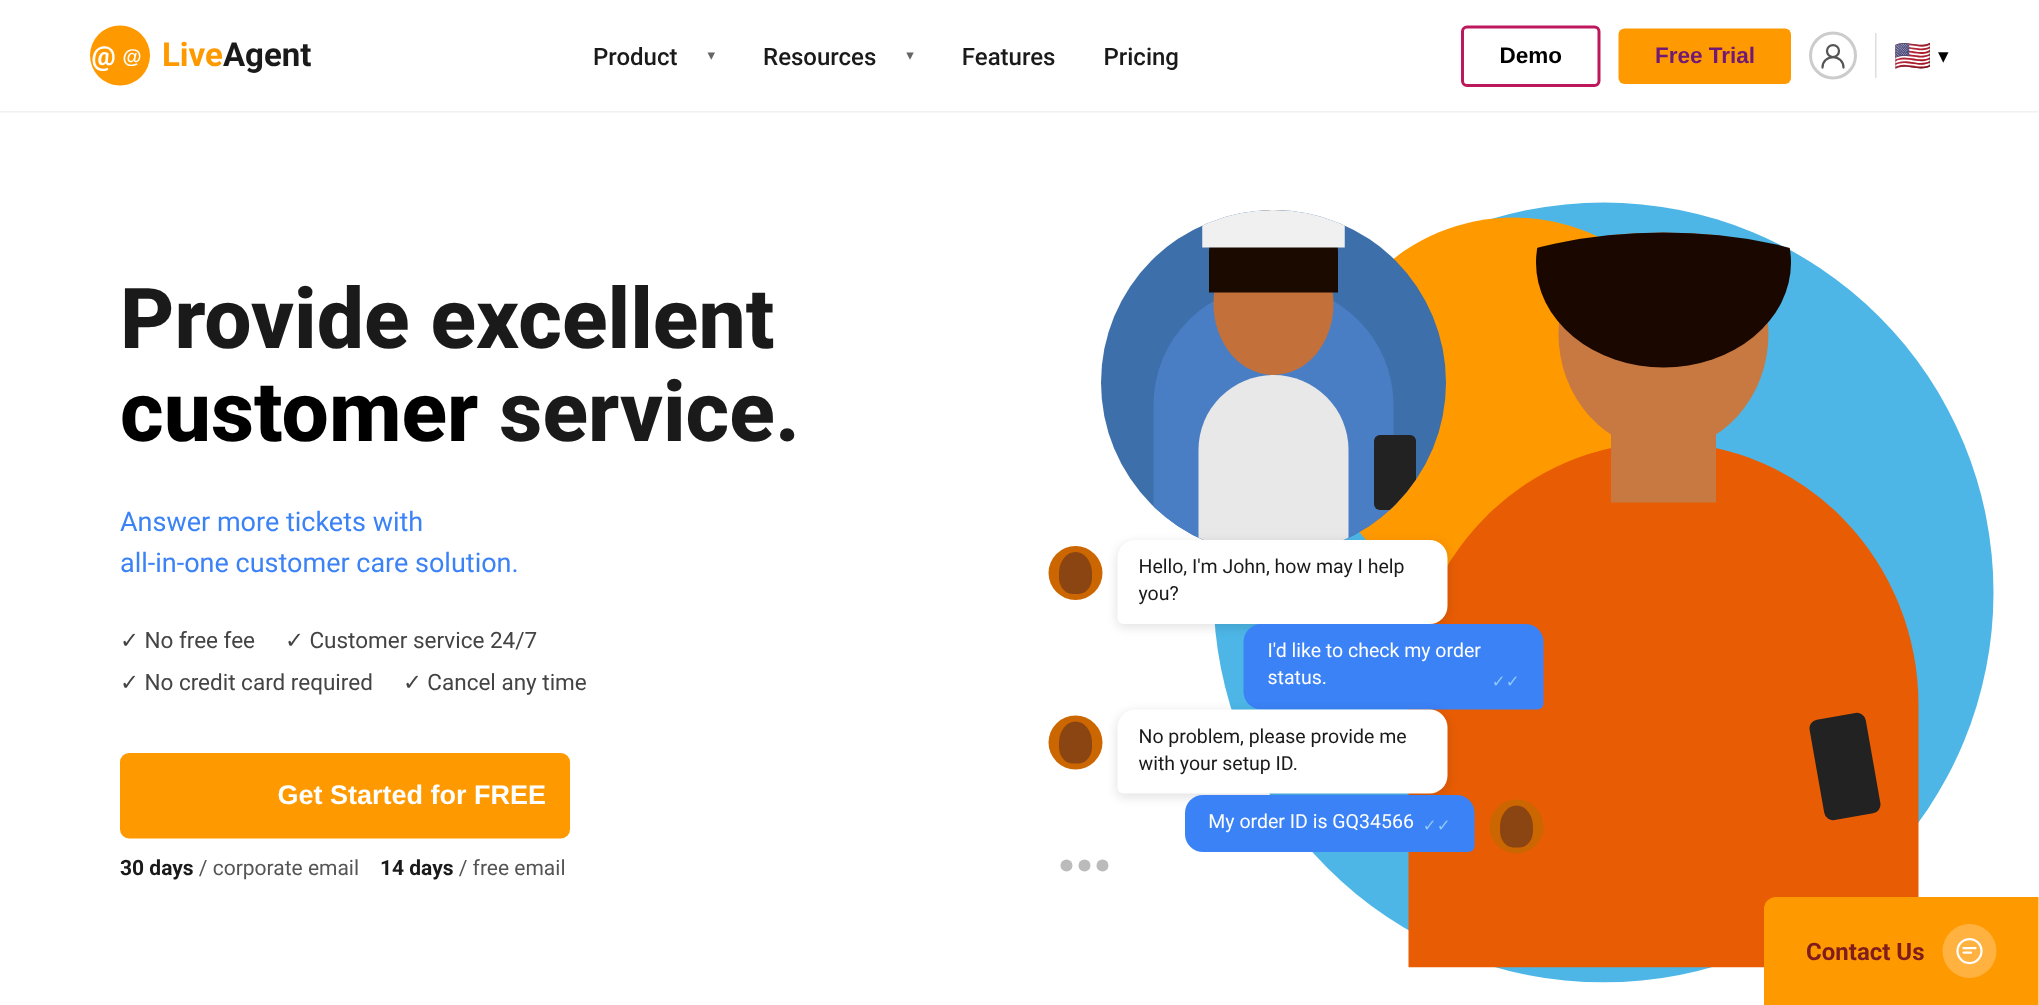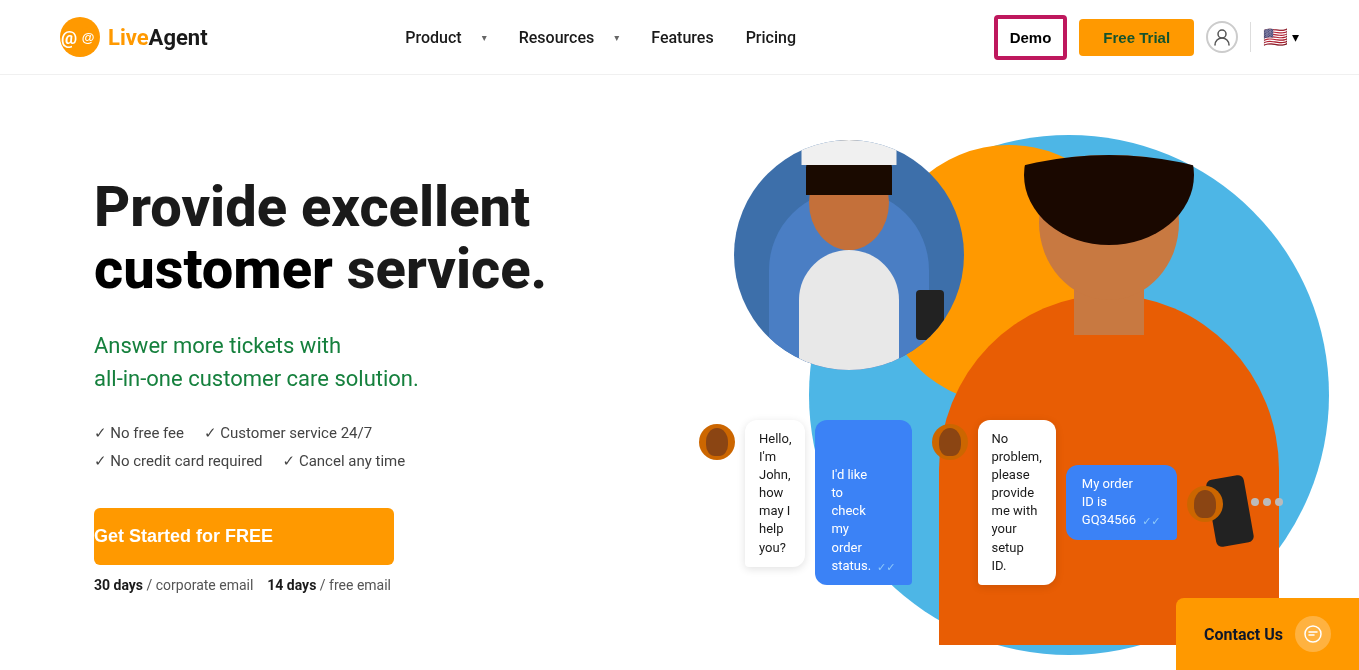--- a/index.html
+++ b/index.html
@@ -22,49 +22,49 @@
 
     .nav-links { display: flex; align-items: center; gap: 32px; }
     .nav-link {
       font-size: 16px; color: #1a1a1a; cursor: pointer; display: flex; align-items: center; gap: 20px;
       text-decoration: none; font-weight: 500;
     }
     .nav-link .chevron { font-size: 10px; color: #666; }
 
     .nav-actions { display: flex; align-items: center; gap: 12px; }
     .btn-demo {
-      padding: 10px 12px; border: 4px solid #be185d; border-radius: 4px;
+      padding: 10px 24px; border: 2px solid #be185d; border-radius: 4px;
       background: white; font-size: 15px; font-weight: 600; cursor: pointer;
     }
     .btn-free-trial {
       padding: 10px 24px; border: none; border-radius: 4px;
-      background: #FF9900; color: #14532d; font-size: 15px; font-weight: 700; cursor: pointer;
+      background: #FF9900; color: #701a75; font-size: 15px; font-weight: 700; cursor: pointer;
     }
     .nav-user-icon {
       width: 32px; height: 32px; border-radius: 50%; border: 2px solid #ccc;
       display: flex; align-items: center; justify-content: center; cursor: pointer;
     }
     .nav-lang { display: flex; align-items: center; gap: 4px; cursor: pointer; font-size: 14px; }
     .divider-v { width: 1px; height: 30px; background: #ddd; }
 
     
     .hero {
       display: flex; align-items: center; justify-content: space-between;
       padding: 40px 60px 0 80px; min-height: 580px; position: relative; overflow: hidden;
     }
-    .hero-left { max-width: 520px; margin-left: 14px; }
+    .hero-left { max-width: 520px; }
     .hero-title { font-size: 56px; font-weight: 800; line-height: 1.1; color: #1a1a1a; margin-bottom: 28px; }
     .hero-title .highlight { color: #000000; }
-    .hero-subtitle { font-size: 22px; color: #15803d; line-height: 1.5; margin-bottom: 24px; }
+    .hero-subtitle { font-size: 18px; color: #3b82f6; line-height: 1.5; margin-bottom: 24px; }
     .hero-checks { font-size: 15px; color: #444; margin-bottom: 32px; line-height: 1.9; }
     .hero-checks span { margin-right: 20px; }
     .btn-cta {
-      display: inline-block; padding: 18px 0; background: #FF9900; color: white;
+      display: inline-block; padding: 18px 16px; background: #FF9900; color: white;
       font-size: 18px; font-weight: 700; border-radius: 6px; cursor: pointer;
-      border: none; width: 300px; text-align: left;
+      border: none; width: 300px; text-align: right;
     }
     .hero-trial-info { margin-top: 12px; font-size: 14px; color: #555; }
     .hero-trial-info strong { font-weight: 700; color: #1a1a1a; }
 
     
     .hero-right {
       position: relative; width: 620px; height: 520px; flex-shrink: 0;
     }
 
     
@@ -77,21 +77,21 @@
     .bg-circle-orange {
       position: absolute; right: 160px; top: 20px;
       width: 260px; height: 260px; border-radius: 50%;
       background: #FF9900;
       z-index: 1;
     }
 
     
     .chat-area {
       position: absolute; left: 20px; bottom: 60px; z-index: 5;
-      display: flex; flex-direction: row; gap: 10px; width: 340px;
+      display: flex; flex-direction: column; width: 340px;
     }
     .chat-row { display: flex; align-items: flex-start; gap: 10px; }
     .avatar-small {
       width: 36px; height: 36px; border-radius: 50%; background: #cc6600;
       flex-shrink: 0; margin-top: 4px; overflow: hidden;
       display: flex; align-items: center; justify-content: center;
     }
     .avatar-inner { width: 22px; height: 28px; background: #8b4513; border-radius: 50% 50% 40% 40%; }
     .bubble-white {
       background: white; border-radius: 12px 12px 12px 4px;
@@ -104,21 +104,21 @@
       max-width: 200px; line-height: 1.4; margin-left: auto;
       display: flex; align-items: flex-end; gap: 6px;
     }
     .check-marks { font-size: 11px; color: #90CAF9; white-space: nowrap; }
     .chat-dots { display: flex; gap: 4px; align-items: center; padding: 4px 8px; }
     .dot { width: 8px; height: 8px; border-radius: 50%; background: #bbb; }
 
     
     .contact-us-btn {
       position: fixed; bottom: 0; right: 0;
-      background: #FF9900; color: #0f172a; padding: 18px 28px;
+      background: #FF9900; color: #7f1d1d; padding: 18px 28px;
       font-size: 16px; font-weight: 700; cursor: pointer;
       display: flex; align-items: center; gap: 12px;
       border-radius: 8px 0 0 0;
       z-index: 100;
     }
     .contact-icon {
       width: 36px; height: 36px; border-radius: 50%; background: rgba(255,255,255,0.25);
       display: flex; align-items: center; justify-content: center;
       font-size: 18px;
     }

